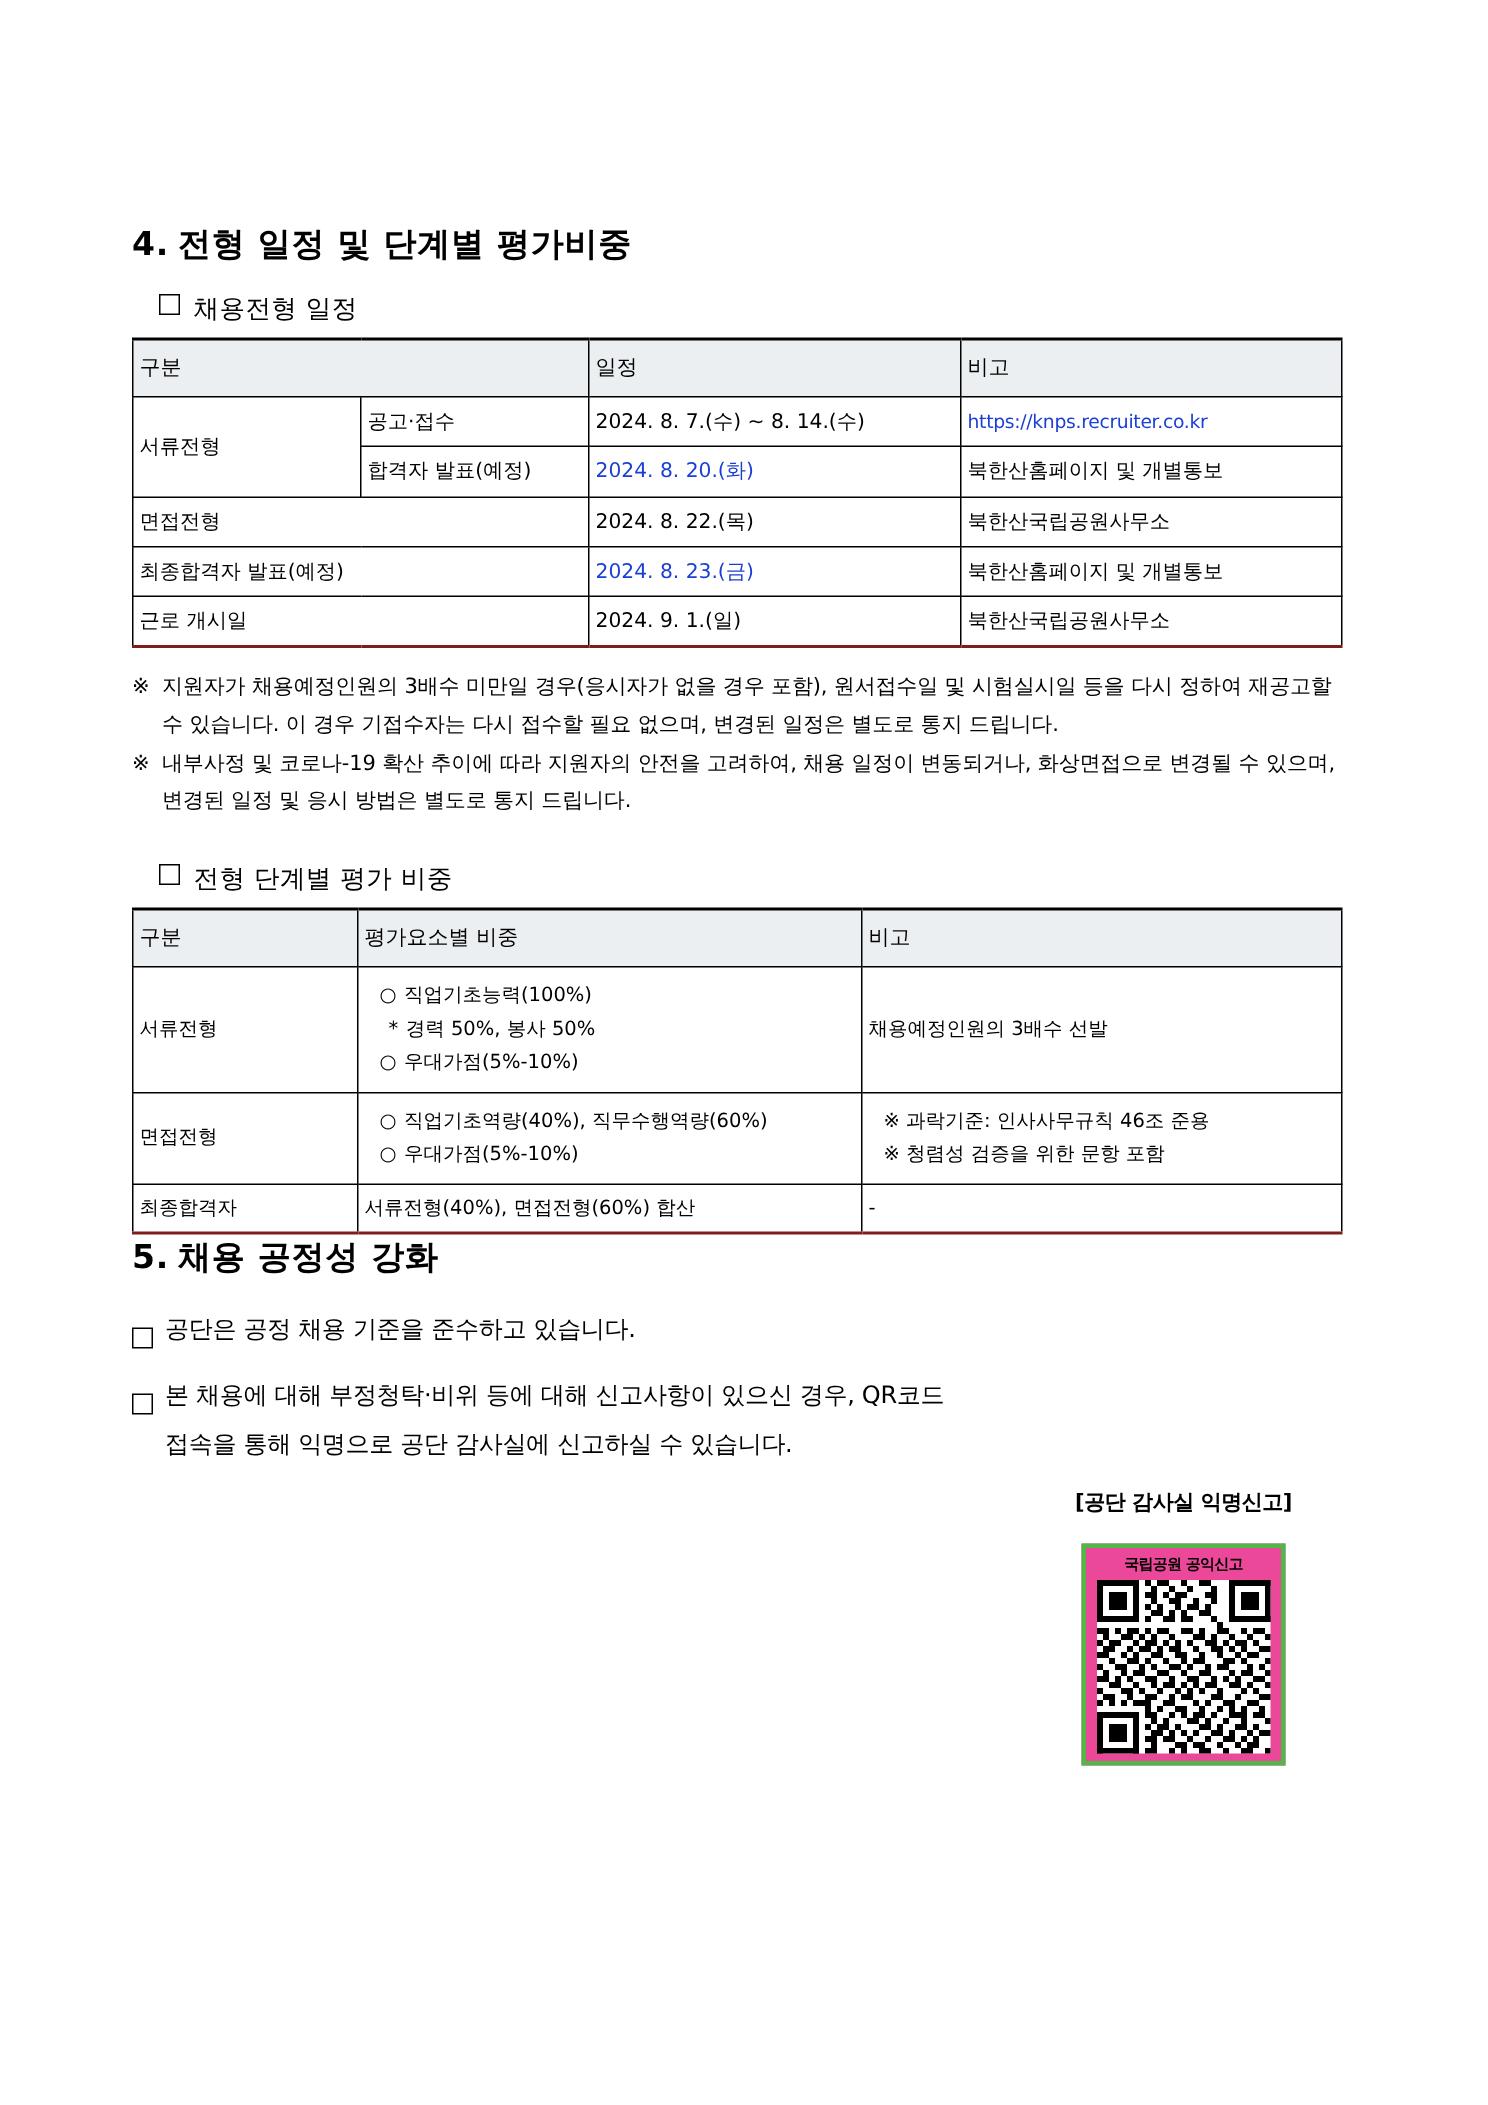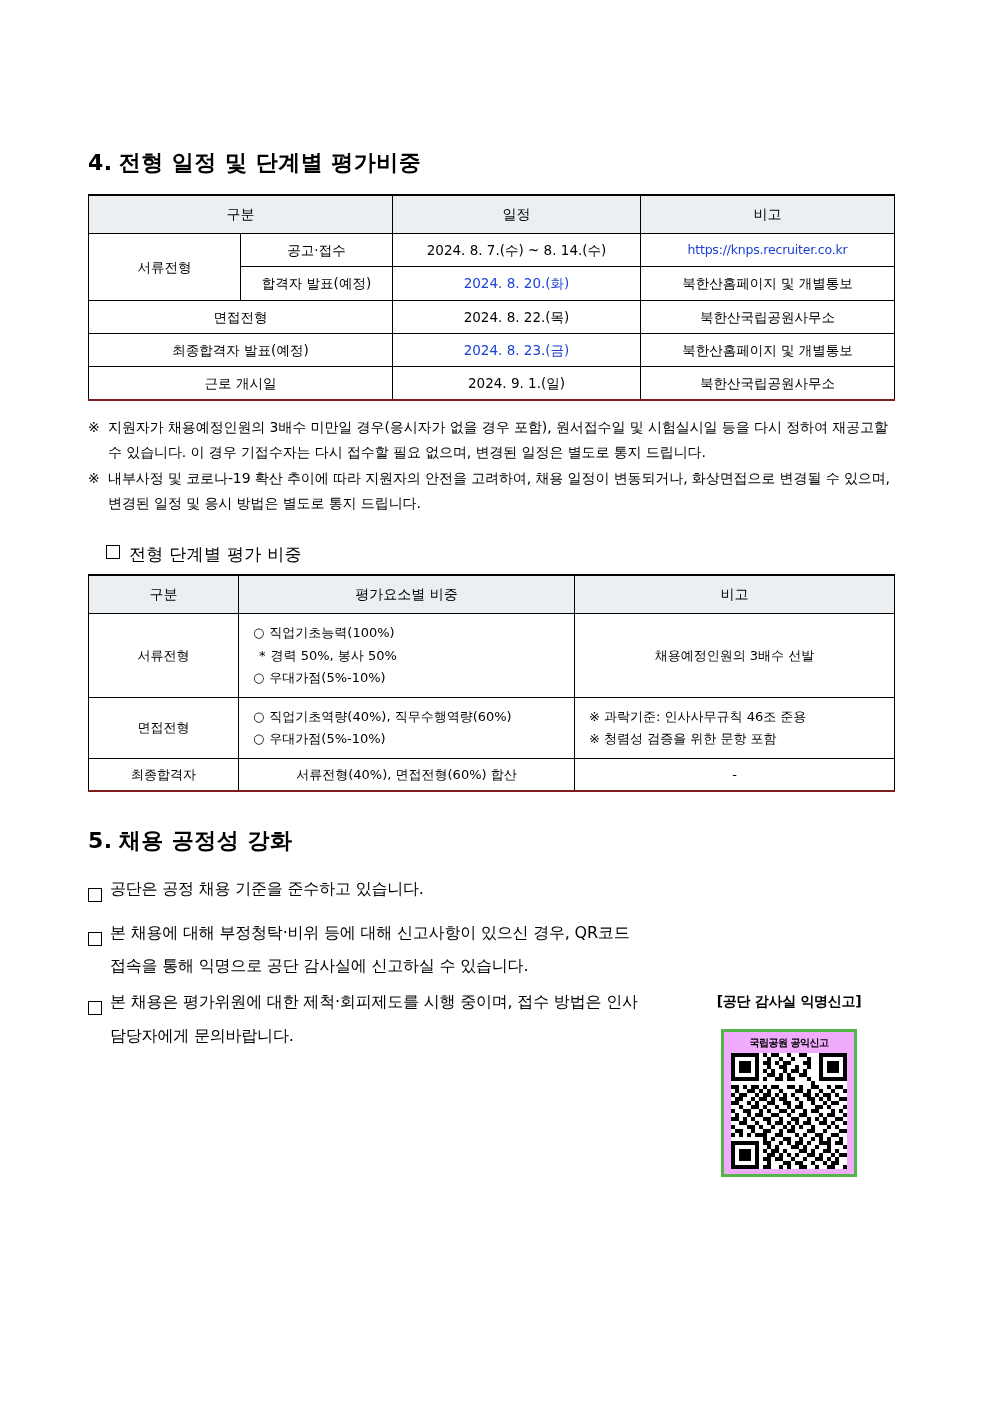--- a/index.html
+++ b/index.html
@@ -49,21 +49,21 @@
     vertical-align: 1px;
   }
   table.doc {
     border-collapse: collapse;
     width: 100%;
     font-size: 13.5px;
     table-layout: fixed;
   }
   table.doc th, table.doc td {
     border: 1px solid #000;
-    text-align: center;
+    text-align: left;
     vertical-align: middle;
     padding: 6px 4px;
     line-height: 1.5;
   }
   table.doc thead th {
     background: #eceff1;
     font-weight: normal;
     font-size: 14px;
     padding: 8px 4px;
   }
@@ -88,21 +88,21 @@
     text-align: left;
     padding-left: 14px;
   }
   table.doc2 td .li {
     display: block;
     margin: 3px 0;
     white-space: nowrap;
   }
   table.doc2 td .li .bullet { margin-right: 5px; }
   table.doc2 td .li.sub { padding-left: 6px; }
-  .section5 { margin-top: 34px; }
+  .section5 { }
   .checklist {
     margin-top: 14px;
     width: 560px;
     font-size: 16px;
     line-height: 2.1;
   }
   .check-item {
     display: flex;
     margin-bottom: 2px;
   }
@@ -130,21 +130,21 @@
     font-size: 14px;
     font-weight: bold;
     margin-bottom: 18px;
     letter-spacing: -0.3px;
   }
   .qr-box {
     width: 136px;
     height: 148px;
     border: 3px solid #52b648;
     margin: 0 auto;
-    background: #f0abfc;
+    background: #ec4899;
     padding: 4px 0 0 0;
     box-sizing: border-box;
   }
   .qr-title {
     font-size: 10px;
     font-weight: bold;
     letter-spacing: -0.5px;
     margin-bottom: 3px;
   }
   .qr-canvas {
@@ -158,20 +158,23 @@
 </head>
 <body>
 
 <div class="page">
   <div class="content rel">
 
     <h2 class="section-title">
       <span class="num">4.</span><span>전형 일정 및 단계별 평가비중</span>
     </h2>
 
+    <div class="sub-head">
+      <span class="box"></span><span>채용전형 일정</span>
+    </div>
 
     <table class="doc">
       <colgroup>
         <col style="width:152px">
         <col style="width:152px">
         <col style="width:248px">
         <col style="width:254px">
       </colgroup>
       <thead>
         <tr class="top-border">
@@ -275,24 +278,20 @@
       </h2>
 
       <div class="checklist">
         <div class="check-item">
           <span class="cb"><i></i></span>
           <span class="ctext">공단은 공정 채용 기준을 준수하고 있습니다.</span>
         </div>
         <div class="check-item">
           <span class="cb"><i></i></span>
           <span class="ctext">본 채용에 대해 부정청탁·비위 등에 대해 신고사항이 있으신 경우, QR코드 접속을 통해 익명으로 공단 감사실에 신고하실 수 있습니다.</span>
-        </div>
-        <div class="check-item">
-          <span class="cb"><i></i></span>
-          <span class="ctext">본 채용은 평가위원에 대한 제척·회피제도를 시행 중이며, 접수 방법은 인사담당자에게 문의바랍니다.</span>
         </div>
       </div>
     </div>
 
     <div class="qr-wrap">
       <div class="qr-label">[공단 감사실 익명신고]</div>
       <div class="qr-box">
         <div class="qr-title">국립공원 공익신고</div>
         <svg class="qr-canvas" viewBox="0 0 29 29" shape-rendering="crispEdges">
           <rect width="29" height="29" fill="#ffffff"></rect>

